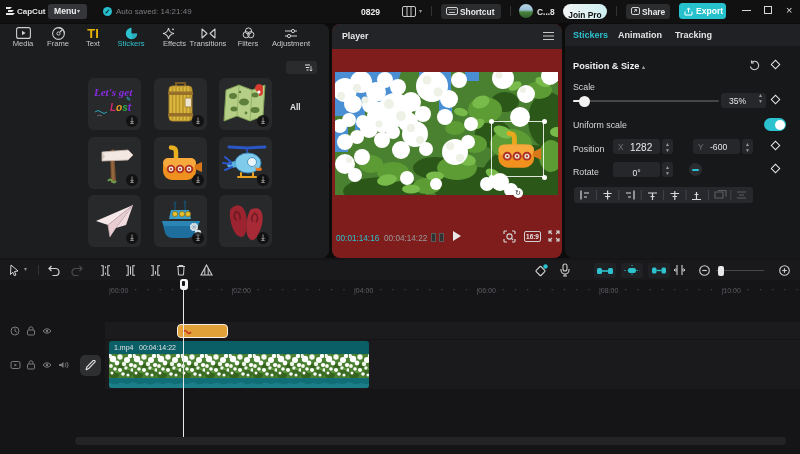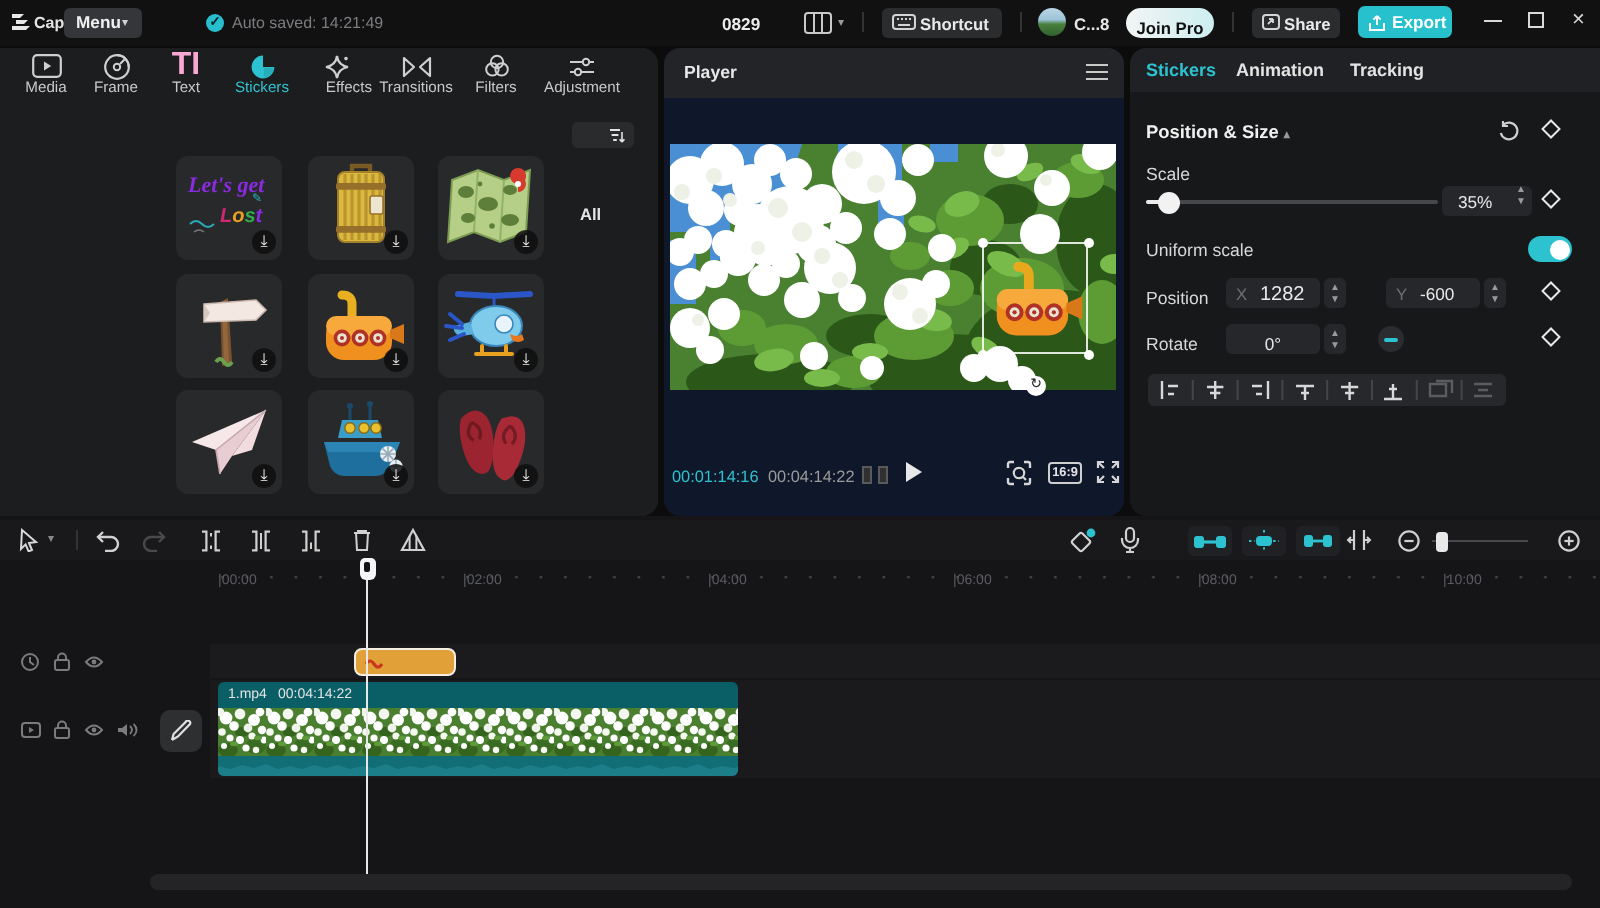--- a/index.html
+++ b/index.html
@@ -14,38 +14,38 @@
 #leftpanel{position:absolute;left:0;top:24px;width:329px;height:234px;background:#1c1d1f;border-radius:0 8px 8px 0;overflow:hidden;}
 #tabbar{position:absolute;left:0;top:0;width:329px;height:26px;background:#1c1d1f;}
 .tab{position:absolute;top:3px;text-align:center;color:#c9c9c9;}
 .tab .ic{height:12px;display:flex;align-items:center;justify-content:center;}
 .tab .lb{font-size:7.6px;margin-top:0px;}
 #sidebar{position:absolute;left:0;top:26px;width:86px;height:208px;background:#17181a;}
 .cat{position:absolute;left:23px;font-size:8.6px;color:#c6c6c6;white-space:nowrap;}
 #grid{position:absolute;left:86px;top:26px;width:243px;height:208px;background:#1c1d1f;}
 .tile{position:absolute;width:53px;height:52px;background:#28292b;border-radius:6px;}
 .dl{position:absolute;right:3px;bottom:3px;width:12px;height:12px;border-radius:6px;background:rgba(14,14,14,.85);color:#eee;font-size:8px;line-height:12px;text-align:center;}
-#player{position:absolute;left:332px;top:24px;width:230px;height:234px;background:#0f172a;border-radius:8px;overflow:hidden;}
+#player{position:absolute;left:332px;top:24px;width:230px;height:234px;background:#7f1d1d;border-radius:8px;overflow:hidden;}
 #rightpanel{position:absolute;left:565px;top:24px;width:235px;height:234px;background:#17181a;border-radius:8px 0 0 8px;overflow:hidden;}
 
 #timeline{position:absolute;left:0;top:258px;width:800px;height:196px;background:#151517;}
 #ttoolbar{position:absolute;left:0;top:2px;width:800px;height:20px;background:#19191b;}
 .diam{width:7px;height:7px;border:1px solid #e8e8e8;transform:rotate(45deg);}
 </style>
 </head>
 <body>
 <div id="app">
 
 <div id="topbar">
 
   <svg class="abs" style="left:5px;top:5px" width="11" height="12" viewBox="0 0 11 12">
         <path d="M1 2 L7 2 L5 4 L1 4 Z M3 5 L9 5 L7 7 L3 7 Z M1 8 L10 8 L8 10 L1 10 Z" fill="#e8e8e8"></path>
       </svg>
   <div class="tb-txt" style="left:17px;top:7px;color:#e3e3e3;font-weight:bold;font-size:8px;">CapCut</div>
-  <div class="abs" style="left:32px;top:3.5px;width:39px;height:15px;background:#35363a;border-radius:3px;text-align:center;">
+  <div class="abs" style="left:48px;top:3.5px;width:39px;height:15px;background:#35363a;border-radius:3px;text-align:center;">
     <span class="abs" style="left:6px;top:2.2px;font-size:8.6px;font-weight:bold;color:#f0f0f0;">Menu</span>
         <span class="abs" style="left:29px;top:3.5px;font-size:6px;color:#d0d0d0;">▾</span>
   </div>
   <div class="abs" style="left:103px;top:6.5px;width:9px;height:9px;border-radius:50%;background:#27bfcd;color:#08282b;font-size:7px;text-align:center;line-height:9px;font-weight:bold;">✓</div>
   <div class="tb-txt" style="left:116px;top:7px;color:#7c7d80;font-size:8px;">Auto saved: 14:21:49</div>
   <div class="tb-txt" style="left:361px;top:6.5px;color:#ececec;font-weight:bold;font-size:8.6px;">0829</div>
 
   <svg class="abs" style="left:402px;top:6px" width="14" height="11" viewBox="0 0 14 11">
         <rect x="0.5" y="0.5" width="13" height="10" rx="1.5" fill="none" stroke="#c9c9c9"></rect>
         <line x1="5" y1="0.5" x2="5" y2="10.5" stroke="#c9c9c9"></line>
@@ -103,21 +103,21 @@
             <svg width="13" height="13" viewBox="0 0 13 13">
               <circle cx="6.5" cy="6.5" r="5.9" fill="none" stroke="#cfcfcf" stroke-width="1.1"></circle>
               <circle cx="6.5" cy="6.5" r="1.6" fill="none" stroke="#cfcfcf" stroke-width="1"></circle>
               <path d="M6.5 0.6 A5.9 5.9 0 0 1 12.4 6.5" fill="none" stroke="#cfcfcf" stroke-width="1.1"></path>
               <line x1="8" y1="5" x2="10.5" y2="2.5" stroke="#cfcfcf" stroke-width="1.1"></line>
             </svg>
           </div>
       <div class="lb">Frame</div>
     </div>
     <div class="tab" style="left:77px;width:32px;">
-      <div class="ic" style="font-size:16px;color:#f9a8d4;font-weight:bold;letter-spacing:0px;">TI</div>
+      <div class="ic" style="font-size:13px;color:#eab308;font-weight:bold;letter-spacing:0px;">TI</div>
       <div class="lb">Text</div>
     </div>
     <div class="tab" style="left:111px;width:40px;color:#31c3cf;">
       <div class="ic">
             <svg width="13" height="13" viewBox="0 0 13 13">
               <path d="M6.5 0.8 a5.7 5.7 0 1 0 5.7 5.7 h-5.7 Z" fill="#2cc2cf"></path>
               <path d="M6.9 11.9 a5.7 5.7 0 0 0 5.0 -5.0 L6.9 6.9 Z" fill="#28aeba"></path>
             </svg>
           </div>
       <div class="lb" style="color:#31c3cf;">Stickers</div>

